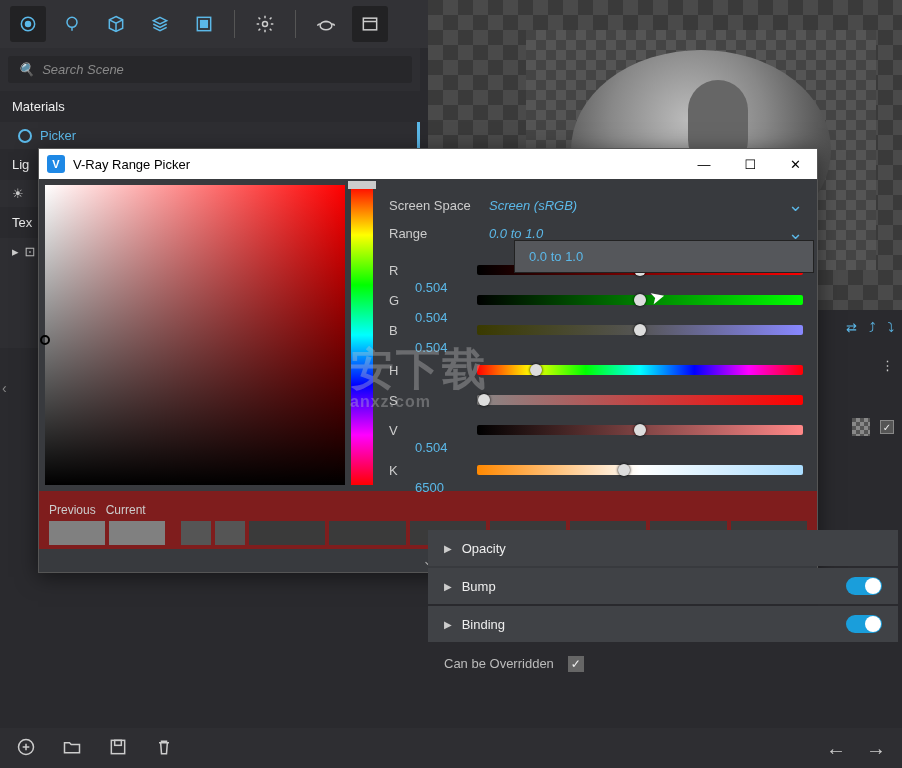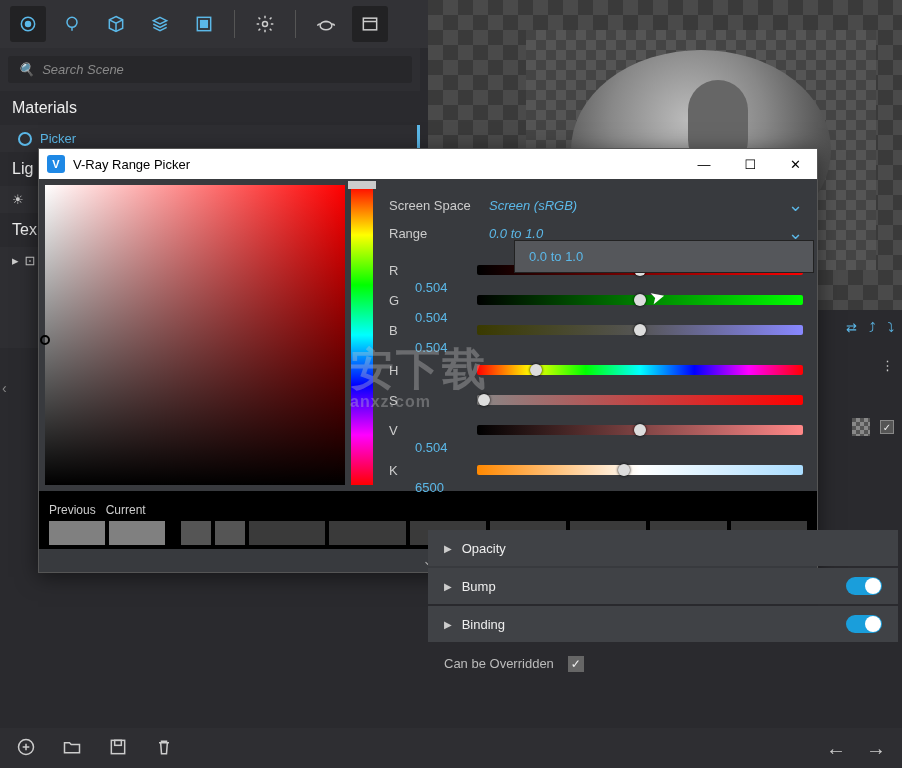--- a/index.html
+++ b/index.html
@@ -7,21 +7,21 @@
 
 
 .top-toolbar { height: 48px; background: #323236; display: flex; align-items: center; padding: 0 10px; gap: 8px; }
 .tool-btn { width: 36px; height: 36px; display: flex; align-items: center; justify-content: center; border-radius: 3px; color: #5bb8e8; cursor: pointer; }
 .tool-btn.active { background: #222224; }
 .tool-sep { width: 1px; height: 28px; background: #555; margin: 0 4px; }
 
 
 .left-panel { position: absolute; left: 0; top: 48px; width: 420px; height: 300px; background: #2e2e32; }
 .search-box { margin: 8px; padding: 6px 10px; background: #27272a; border-radius: 3px; display: flex; align-items: center; gap: 8px; font-style: italic; color: #888; }
-.section-header { padding: 8px 12px; background: #2a2a2e; color: #eee; font-size: 16px; }
+.section-header { padding: 8px 12px; background: #2a2a2e; color: #eee; font-size: 13px; }
 .tree-item { padding: 6px 18px; display: flex; align-items: center; gap: 8px; color: #5bb8e8; border-right: 3px solid #5bb8e8; }
 .tree-circle { width: 14px; height: 14px; border: 2px solid #5bb8e8; border-radius: 50%; }
 
 
 .right-header { position: absolute; right: 0; top: 0; height: 48px; display: flex; align-items: center; gap: 10px; padding-right: 12px; color: #ccc; }
 
 
 .preview { position: absolute; left: 428px; top: 0; right: 0; height: 310px; background: repeating-conic-gradient(#4a4a4a 0 25%, #3a3a3a 0 50%) 0 0/30px 30px; }
 .preview-inner { position: absolute; left: 98px; top: 30px; width: 350px; height: 240px; background: repeating-conic-gradient(#555 0 25%, #444 0 50%) 0 0/20px 20px; display:flex; align-items:center; justify-content:center;}
 .sphere { width: 260px; height: 200px; border-radius: 50%; background: radial-gradient(circle at 45% 35%, #bbb, #888 40%, #555 70%, #333); position:relative; overflow:hidden;}
@@ -64,21 +64,21 @@
 .chan-handle { position: absolute; top: 50%; transform: translate(-50%,-50%); width: 12px; height: 12px; background: #ddd; border-radius: 50%; box-shadow: 0 0 3px #000; }
 .grad-r { background: linear-gradient(to right, #000, #f00); }
 .grad-g { background: linear-gradient(to right, #000, #0f0); }
 .grad-b { background: linear-gradient(to right, #3a3a00, #555, #88f); }
 .grad-h { background: linear-gradient(to right, #f00,#ff0,#0f0,#0ff,#00f,#f0f,#f00); }
 .grad-s { background: linear-gradient(to right, #888, #f00); }
 .grad-v { background: linear-gradient(to right, #000, #f88); }
 .grad-k { background: linear-gradient(to right, #f80, #fff, #adf); }
 
 
-.prev-cur { padding: 8px 10px 4px; background: #000000; }
+.prev-cur { padding: 8px 10px 4px; background: #7f1d1d; }
 .prev-cur-label { color: #ccc; font-size: 12px; padding: 4px 0; display:flex; gap:10px;}
 .prev-cur-swatches { display: flex; gap: 4px; height: 24px; }
 .sw { width: 56px; height: 24px; background: #808080; }
 .sw-sep { width: 8px; }
 .sw.dark { background: #555; }
 .sw.empty { background: #3a3a3a; flex:1;}
 
 
 .collapse-chev { text-align:center; color:#aaa; padding:4px; background:#383a3e; cursor:pointer;}
 

